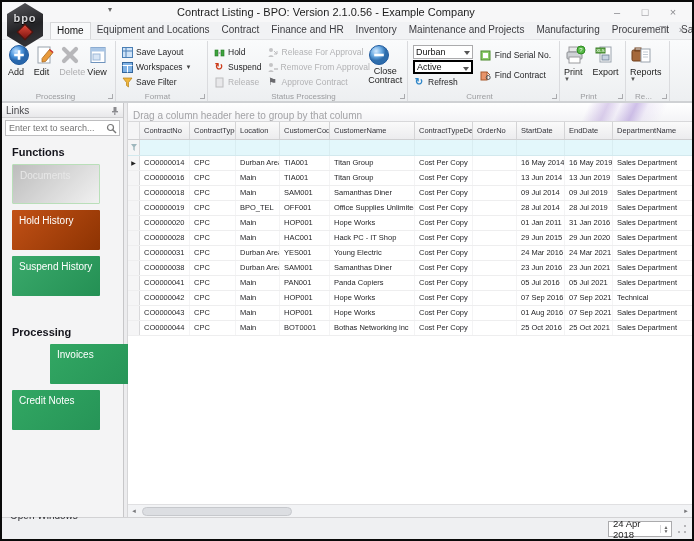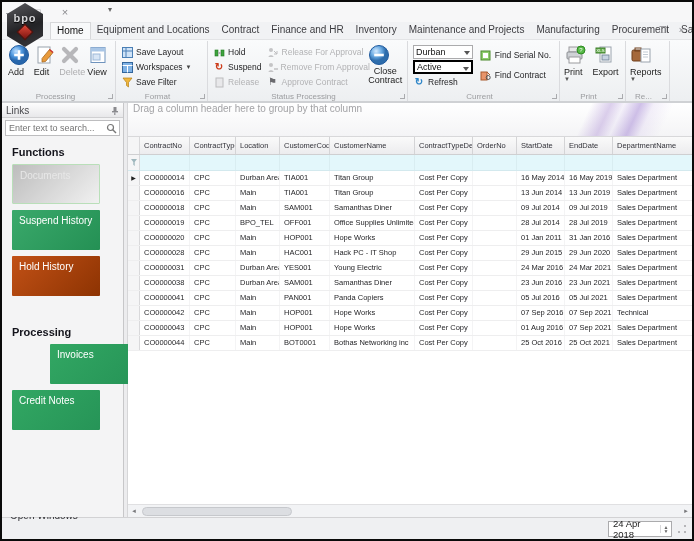--- a/index.html
+++ b/index.html
@@ -77,22 +77,22 @@
   .btn-notes { background:linear-gradient(135deg,#15b115,#038c03); }
   .btn-documents { background:linear-gradient(135deg,#bdbdbd,#f1f1f1); border:1px solid #b9dfb9; color:#e7e7e7; }
   .btn-hold-history { background:linear-gradient(135deg,#c25116,#8d3302); }
   .btn-suspend-history { background:linear-gradient(135deg,#3aa96b,#249054); }
   .btn-invoices { background:linear-gradient(135deg,#32a763,#269457);margin-left:48px; }
   .btn-credit-notes { background:linear-gradient(135deg,#32a763,#269457); }
   .splitter { width:4px; background:#ececee; border-right:1px solid #d6d6d8; }
 
   
   .gridpane { flex:1; background:#fff; position:relative; overflow:hidden; }
-  .groupbar { height:34px; background:linear-gradient(#ffffff,#f4f4f6); border-bottom:1px solid #d8d8da;
-              font-size:10px; color:#a3a3a6; display:flex; align-items:flex-start; padding-left:5px;
+  .groupbar { height:19px; background:linear-gradient(#ffffff,#f4f4f6); border-bottom:1px solid #d8d8da;
+              font-size:10px; color:#a3a3a6; display:flex; align-items:flex-end; padding-left:5px;
               position:relative; overflow:hidden; }
   .wave { position:absolute; right:0; top:0; height:100%; width:150px;
           background:
             linear-gradient(115deg, transparent 30%, rgba(177,149,214,0.45) 42%, rgba(210,195,235,0.2) 50%,
                             rgba(160,130,210,0.5) 60%, rgba(210,195,235,0.25) 68%, transparent 80%); }
   .grow { display:flex; height:15px; line-height:14px; border-bottom:1px solid #eeeeef; font-size:7.5px; color:#1f1f22; }
   .gheader { display:flex; height:18px; line-height:17px; background:linear-gradient(#fafafa,#ececee);
              border-bottom:1px solid #cfcfd1; font-size:7.5px; color:#33333a; }
   .gheader .cell { border-right:1px solid #d4d4d6; }
   .gfilter { display:flex; height:16px; line-height:15px; background:#e3f7fb; border-bottom:1px solid #d3e9ee;
@@ -136,20 +136,21 @@
 <body>
 
 <div class="window">
 
   <div class="titlebar">
     <div class="app-logo">
       <span class="bpo">bpo</span>
       <span class="gem"></span>
     </div>
     <span class="qat-arrow">▾</span>
+    <div class="title-text">Contract Listing - BPO: Version 2.1.0.56 - Example Company</div>
     <div class="win-btns">
       <span>–</span>
       <span>□</span>
       <span>×</span>
     </div>
   </div>
 
   <div class="tabrow">
     <span class="tab selected">Home</span>
     <span class="tab">Equipment and Locations</span>
@@ -426,22 +427,22 @@
       </div>
       <div class="search-box">
         <input type="text" placeholder="Enter text to search..." style="">
         <svg width="11" height="11" style="margin-right:2px">
           <circle cx="4.5" cy="4.5" r="3" fill="none" stroke="#777" stroke-width="1.2"></circle>
             <path d="M6.8 6.8 10 10" stroke="#777" stroke-width="1.4"></path>
           </svg>
       </div>
       <div class="side-heading">Functions</div>
       <div class="side-btn btn-documents">Documents</div>
+      <div class="side-btn btn-hold-history">Hold History</div>
       <div class="side-btn btn-suspend-history">Suspend History</div>
-      <div class="side-btn btn-hold-history">Hold History</div>
       <div class="side-heading" style="margin-top:30px">Processing</div>
       <div class="side-btn btn-invoices">Invoices</div>
       <div class="side-btn btn-credit-notes">Credit Notes</div>
     </div>
     <div class="splitter"></div>
 
     <div class="gridpane">
       <div class="groupbar">
         <span>Drag a column header here to group by that column</span>
         <span class="wave"></span>

